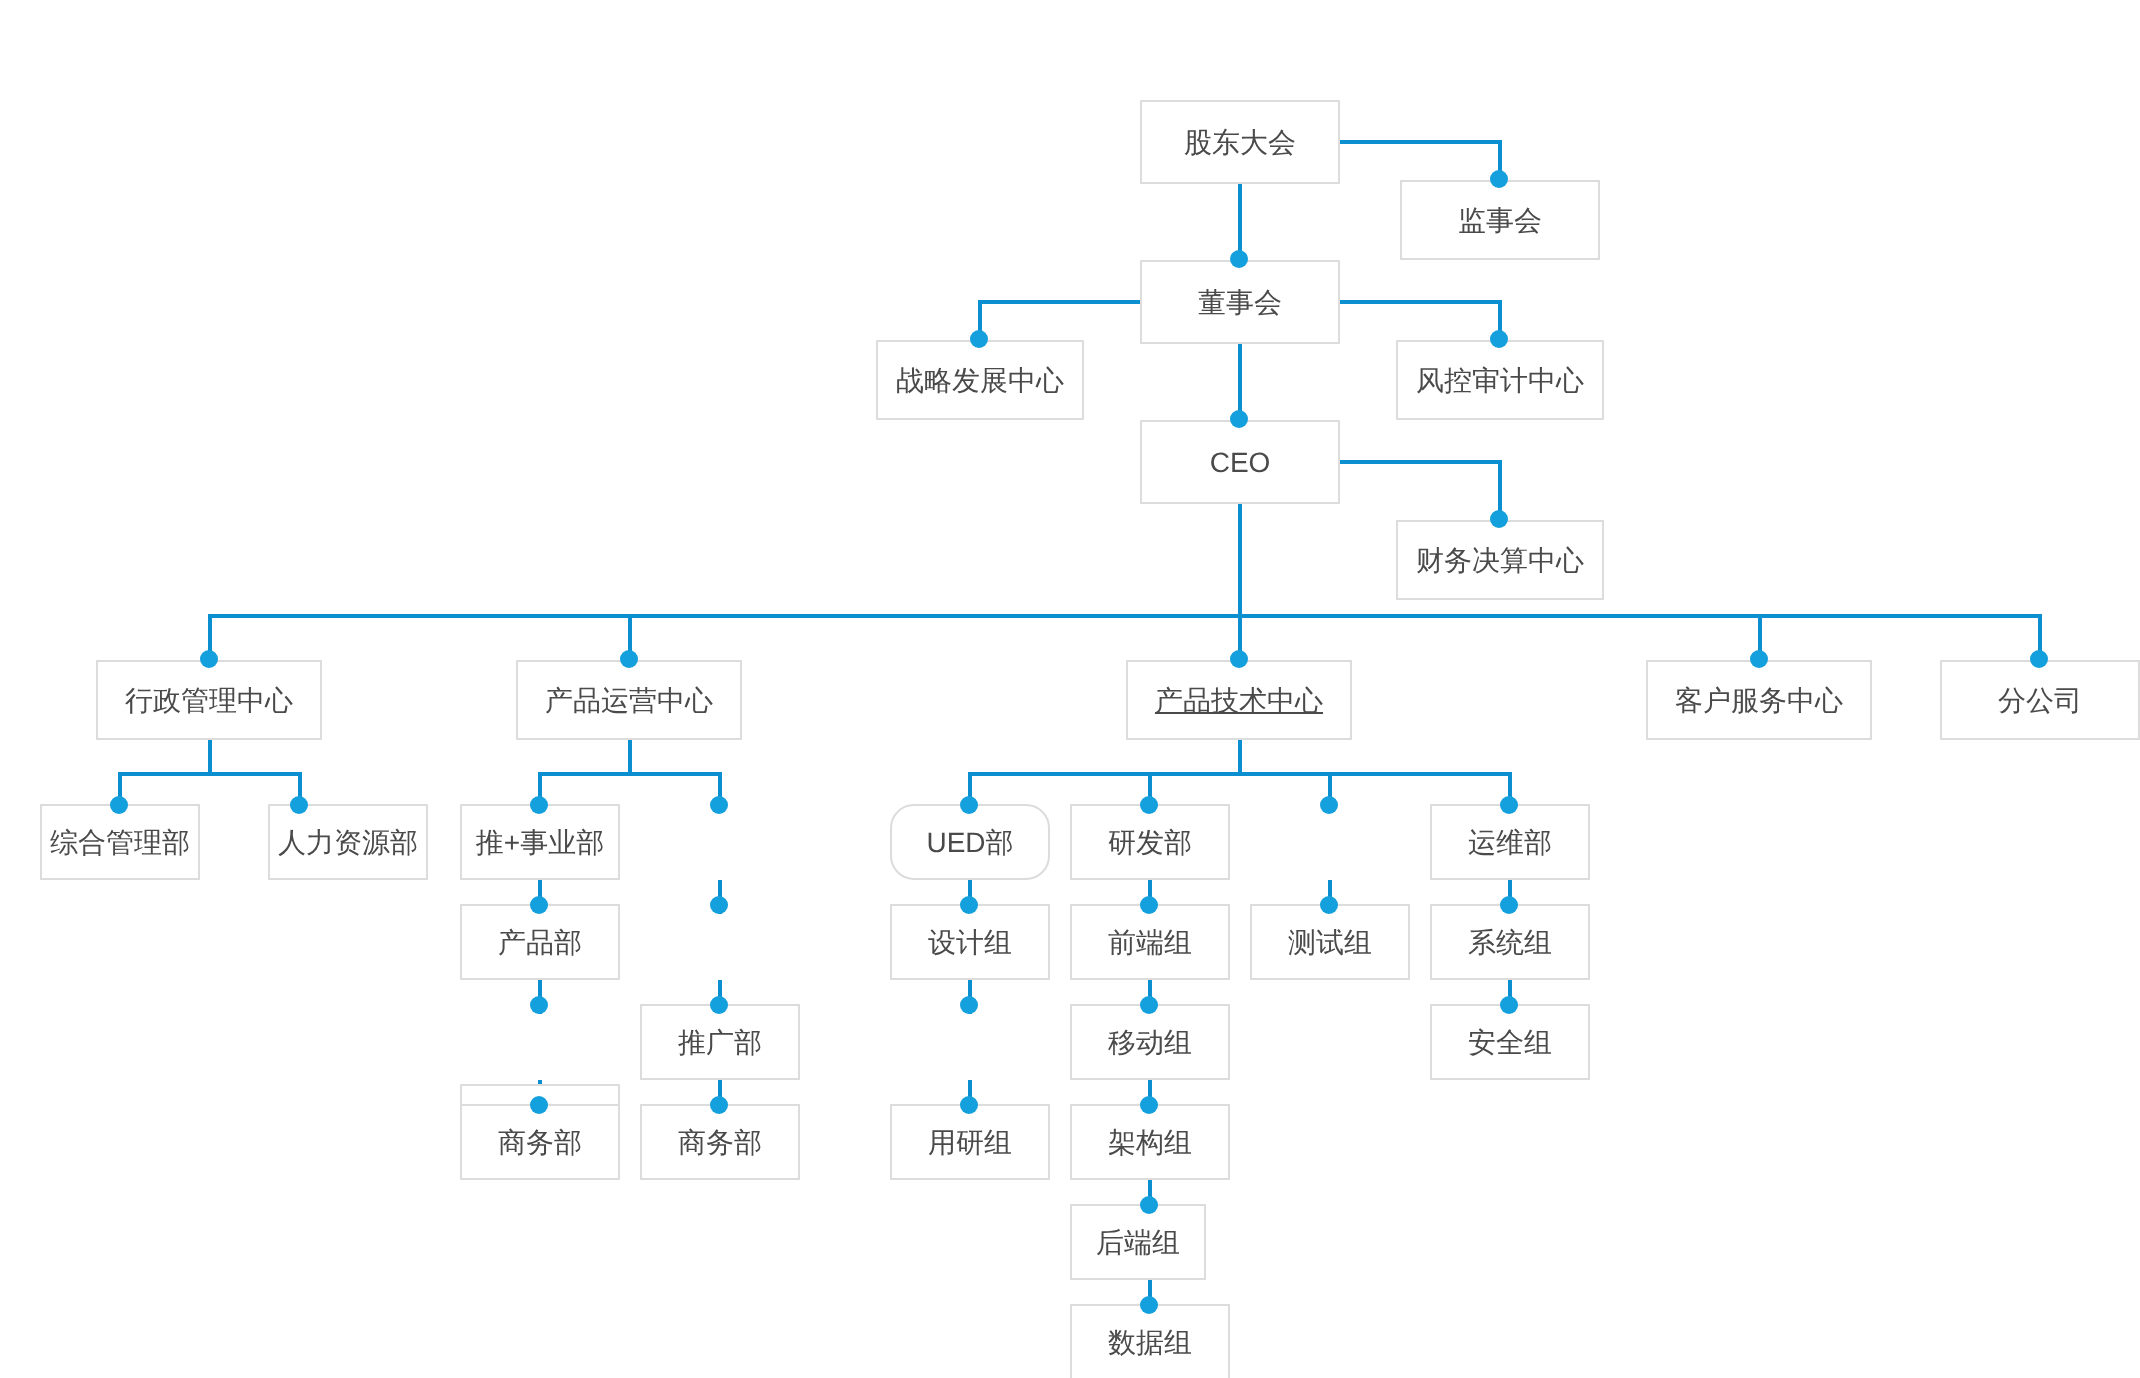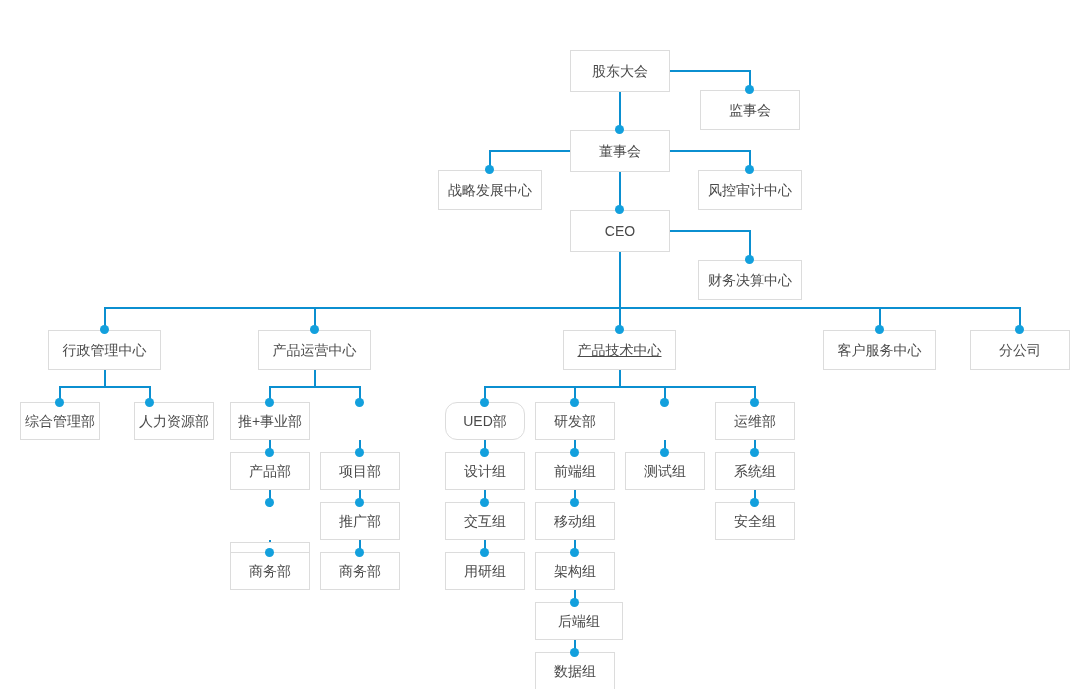--- a/index.html
+++ b/index.html
@@ -175,38 +175,36 @@
   <div class="node" style="left:258px; top:330px; width:113px; height:40px;">产品运营中心</div>
   <div class="node" style="left:563px; top:330px; width:113px; height:40px;text-decoration:underline;">产品技术中心</div>
   <div class="node" style="left:823px; top:330px; width:113px; height:40px;">客户服务中心</div>
   <div class="node" style="left:970px; top:330px; width:100px; height:40px;">分公司</div>
 
   <div class="node" style="left:20px; top:402px; width:80px; height:38px;">综合管理部</div>
   <div class="node" style="left:110px; top:402px; width:80px; height:38px;margin-left:24px;">人力资源部</div>
 
   <div class="node" style="left:230px; top:402px; width:80px; height:38px;">推+事业部</div>
   <div class="node" style="left:230px; top:452px; width:80px; height:38px;">产品部</div>
-  <div class="node" style="left:320px; top:452px; width:80px; height:38px;">项目部</div>
   <div class="node" style="left:230px; top:502px; width:80px; height:38px;margin-top:40px;">运营部</div>
   <div class="node" style="left:320px; top:502px; width:80px; height:38px;">推广部</div>
   <div class="node" style="left:230px; top:552px; width:80px; height:38px;">商务部</div>
   <div class="node" style="left:320px; top:552px; width:80px; height:38px;">商务部</div>
 
   <div class="node" style="left:445px; top:402px; width:80px; height:38px;border-radius:12px;">UED部</div>
   <div class="node" style="left:535px; top:402px; width:80px; height:38px;">研发部</div>
   <div class="node" style="left:715px; top:402px; width:80px; height:38px;">运维部</div>
 
   <div class="node" style="left:445px; top:452px; width:80px; height:38px;">设计组</div>
   <div class="node" style="left:535px; top:452px; width:80px; height:38px;">前端组</div>
   <div class="node" style="left:625px; top:452px; width:80px; height:38px;">测试组</div>
   <div class="node" style="left:715px; top:452px; width:80px; height:38px;">系统组</div>
 
-  <div class="node" style="left:445px; top:502px; width:80px; height:38px;">交互组</div>
   <div class="node" style="left:535px; top:502px; width:80px; height:38px;">移动组</div>
   <div class="node" style="left:715px; top:502px; width:80px; height:38px;">安全组</div>
 
   <div class="node" style="left:445px; top:552px; width:80px; height:38px;">用研组</div>
   <div class="node" style="left:535px; top:552px; width:80px; height:38px;">架构组</div>
 
-  <div class="node" style="left:535px; top:602px; width:88px; height:38px;">后端组</div>
+  <div class="node" style="left:535px; top:602px; width:68px; height:38px;">后端组</div>
   <div class="node" style="left:535px; top:652px; width:80px; height:38px;">数据组</div>
 
 </div>
 
 </body></html>

